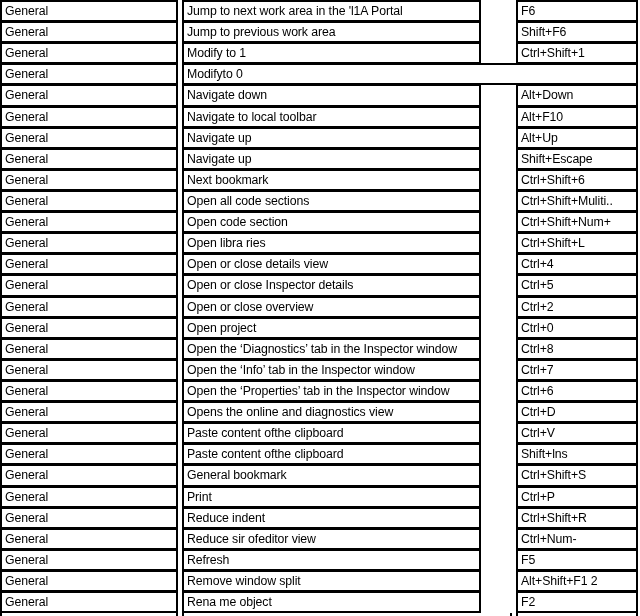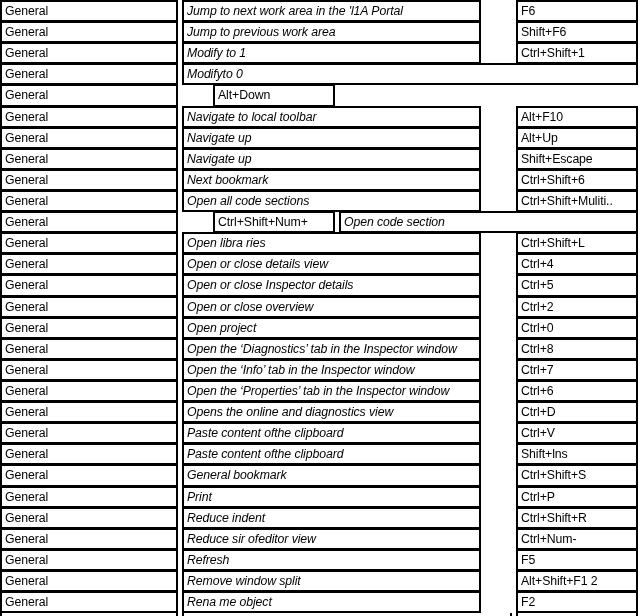--- a/index.html
+++ b/index.html
@@ -36,21 +36,21 @@
     border: 2px solid #000000;
     box-sizing: border-box;
     display: flex;
     align-items: center;
     padding: 0 3px;
     white-space: nowrap;
     overflow: hidden;
     background: #ffffff;
   }
   .c1 { width: 178px; flex: none; }
-  .c2 { flex: 1; font-style: italic; }
+  .c2 { flex: 1; }
   .c3 { width: 122px; flex: none; margin-left: 31px; }
 
   
   .stubrow {
     display: flex;
     column-gap: 4px;
     width: 638px;
     height: 3px;
   }
   .stub {
@@ -85,20 +85,21 @@
       <div class="cell c3">Ctrl+Shift+1</div>
     </div>
 
     <div class="row">
       <div class="cell c1">General</div>
       <div class="cell c2">Modifyto 0</div>
     </div>
 
     <div class="row">
       <div class="cell c1">General</div>
+      <div class="cell c2">Navigate down</div>
       <div class="cell c3">Alt+Down</div>
     </div>
 
     <div class="row">
       <div class="cell c1">General</div>
       <div class="cell c2">Navigate to local toolbar</div>
       <div class="cell c3">Alt+F10</div>
     </div>
 
     <div class="row">
@@ -120,22 +121,22 @@
     </div>
 
     <div class="row">
       <div class="cell c1">General</div>
       <div class="cell c2">Open all code sections</div>
       <div class="cell c3">Ctrl+Shift+Muliti..</div>
     </div>
 
     <div class="row">
       <div class="cell c1">General</div>
+      <div class="cell c2">Open code section</div>
       <div class="cell c3">Ctrl+Shift+Num+</div>
-      <div class="cell c2">Open code section</div>
     </div>
 
     <div class="row">
       <div class="cell c1">General</div>
       <div class="cell c2">Open libra ries</div>
       <div class="cell c3">Ctrl+Shift+L</div>
     </div>
 
     <div class="row">
       <div class="cell c1">General</div>

